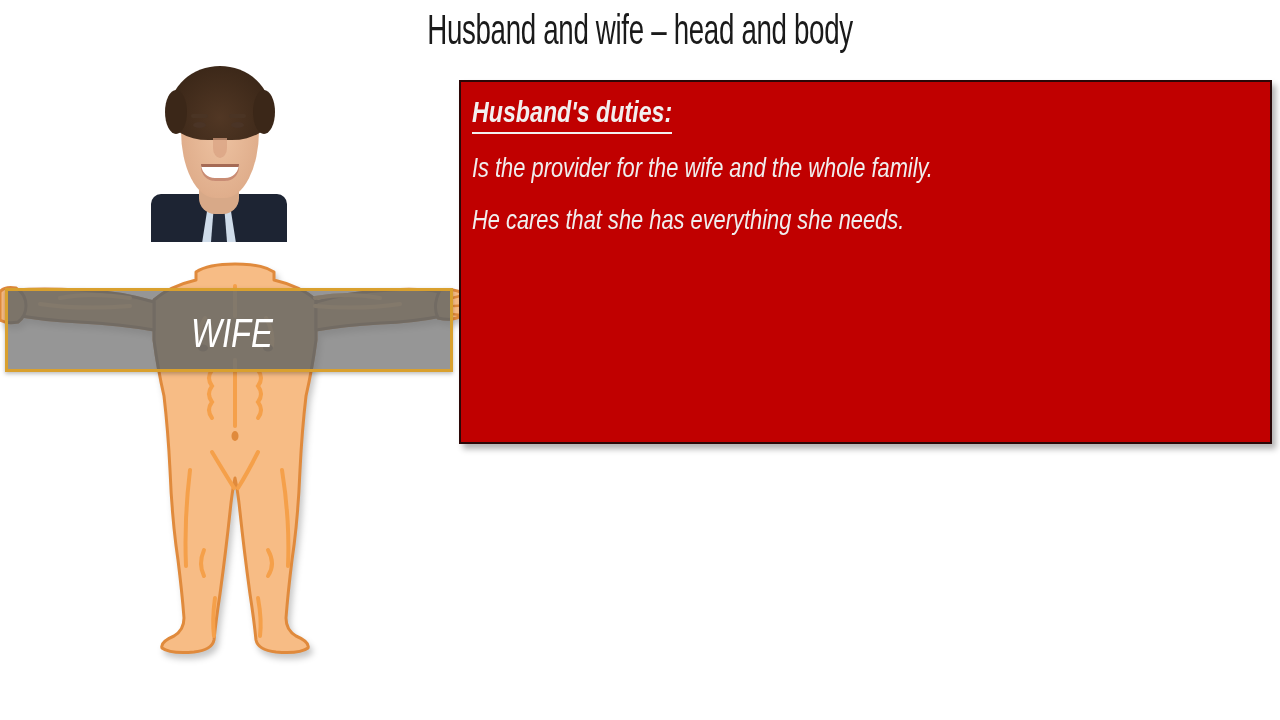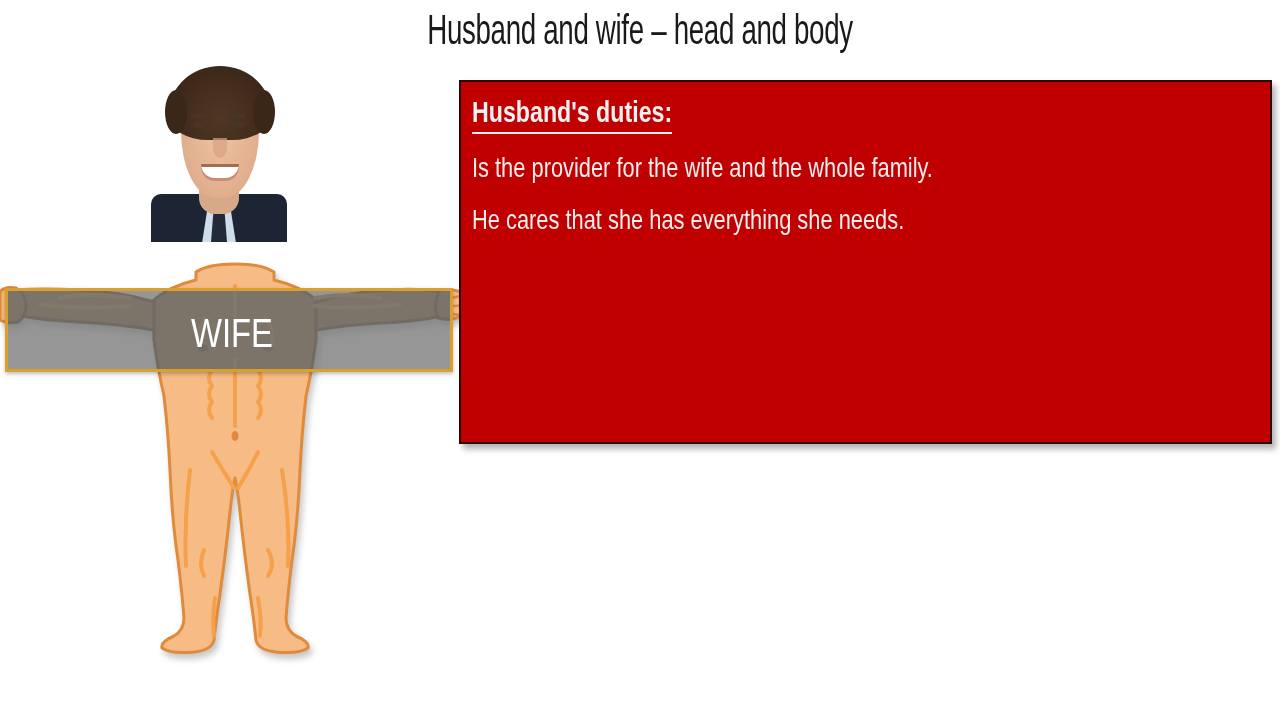--- a/index.html
+++ b/index.html
@@ -172,20 +172,21 @@
   #wife-banner {
     position: absolute;
     left: 5px;
     top: 228px;
     width: 448px;
     height: 84px;
     background: rgba(120,120,120,0.78);
     border: 3px solid #D9A02E;
     box-sizing: border-box;
     box-shadow: 0 2px 4px rgba(0,0,0,.25);
+    font-style: italic;
   }
   #wife-label {
     position: absolute;
     left: 0;
     top: 0;
     width: 448px;
     height: 84px;
     display: flex;
     align-items: center;
     justify-content: center;
@@ -203,20 +204,21 @@
     position: absolute;
     left: 459px;
     top: 80px;
     width: 813px;
     height: 364px;
     background: #C00000;
     border: 2px solid #2b0707;
     box-sizing: border-box;
     box-shadow: 4px 5px 6px rgba(0,0,0,.30);
     padding: 12px 8px 0 11px;
+    font-style: italic;
   }
   #duties-heading {
     display: inline-block;
     color: #f2efef;
     font-family: "Liberation Sans", sans-serif;
     font-size: 29px;
     font-weight: bold;
     line-height: 1.26;
     border-bottom: 2px solid #f2efef;
     padding-bottom: 1px;

